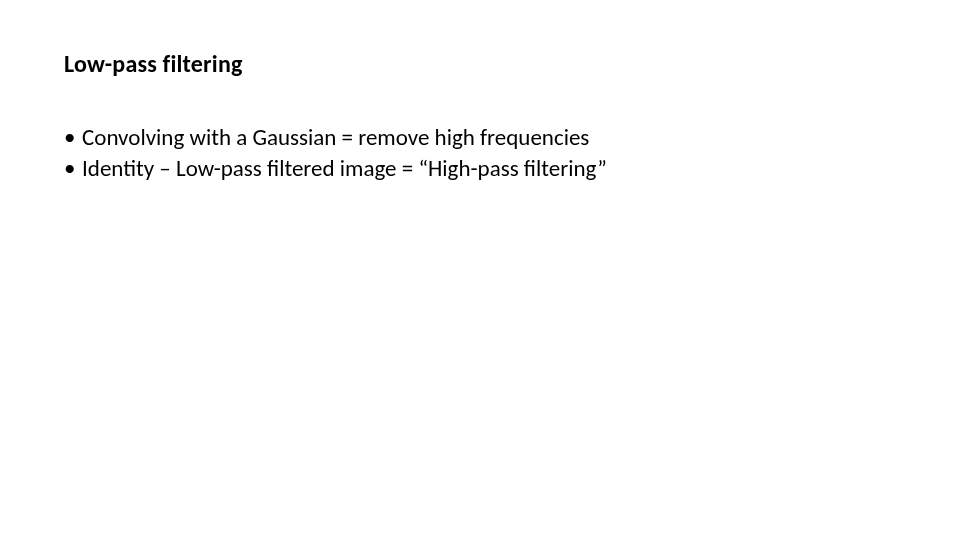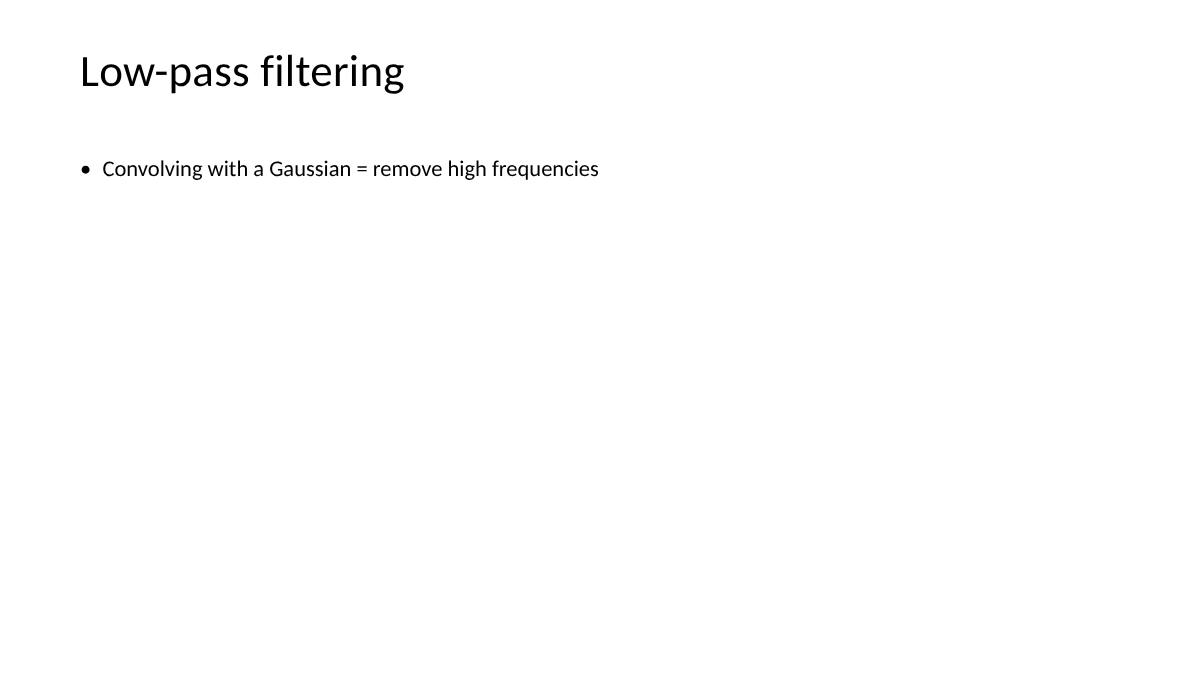--- a/index.html
+++ b/index.html
@@ -13,28 +13,28 @@
     overflow: hidden;
   }
   .slide {
     position: relative;
     width: 960px;
     height: 540px;
     box-sizing: border-box;
     padding: 34px 64px 0 64px;
   }
   .title {
-    font-size: 36px;
-    font-weight: 400;
+    font-size: 24px;
+    font-weight: 700;
     letter-spacing: 0.2px;
-    margin: 4px 0 46px 0;
+    margin: 17px 0 46px 0;
     line-height: 1.1;
   }
   .bullets {
-    font-size: 18px;
+    font-size: 23px;
     line-height: 1.25;
   }
   .bullet {
     position: relative;
     padding-left: 18px;
     margin: 0 0 2px 0;
   }
   .bullet::before {
     content: "•";
     position: absolute;
@@ -48,14 +48,17 @@
 </head>
 <body>
 
 <div class="slide">
   <h1 class="title">Low-pass filtering</h1>
 
   <div class="bullets">
     <div class="bullet">
       <span class="bullet-text">Convolving with a Gaussian = remove high frequencies</span>
     </div>
+    <div class="bullet">
+      <span class="bullet-text">Identity – Low-pass filtered image  = “High-pass filtering”</span>
+    </div>
   </div>
 </div>
 
 </body></html>

